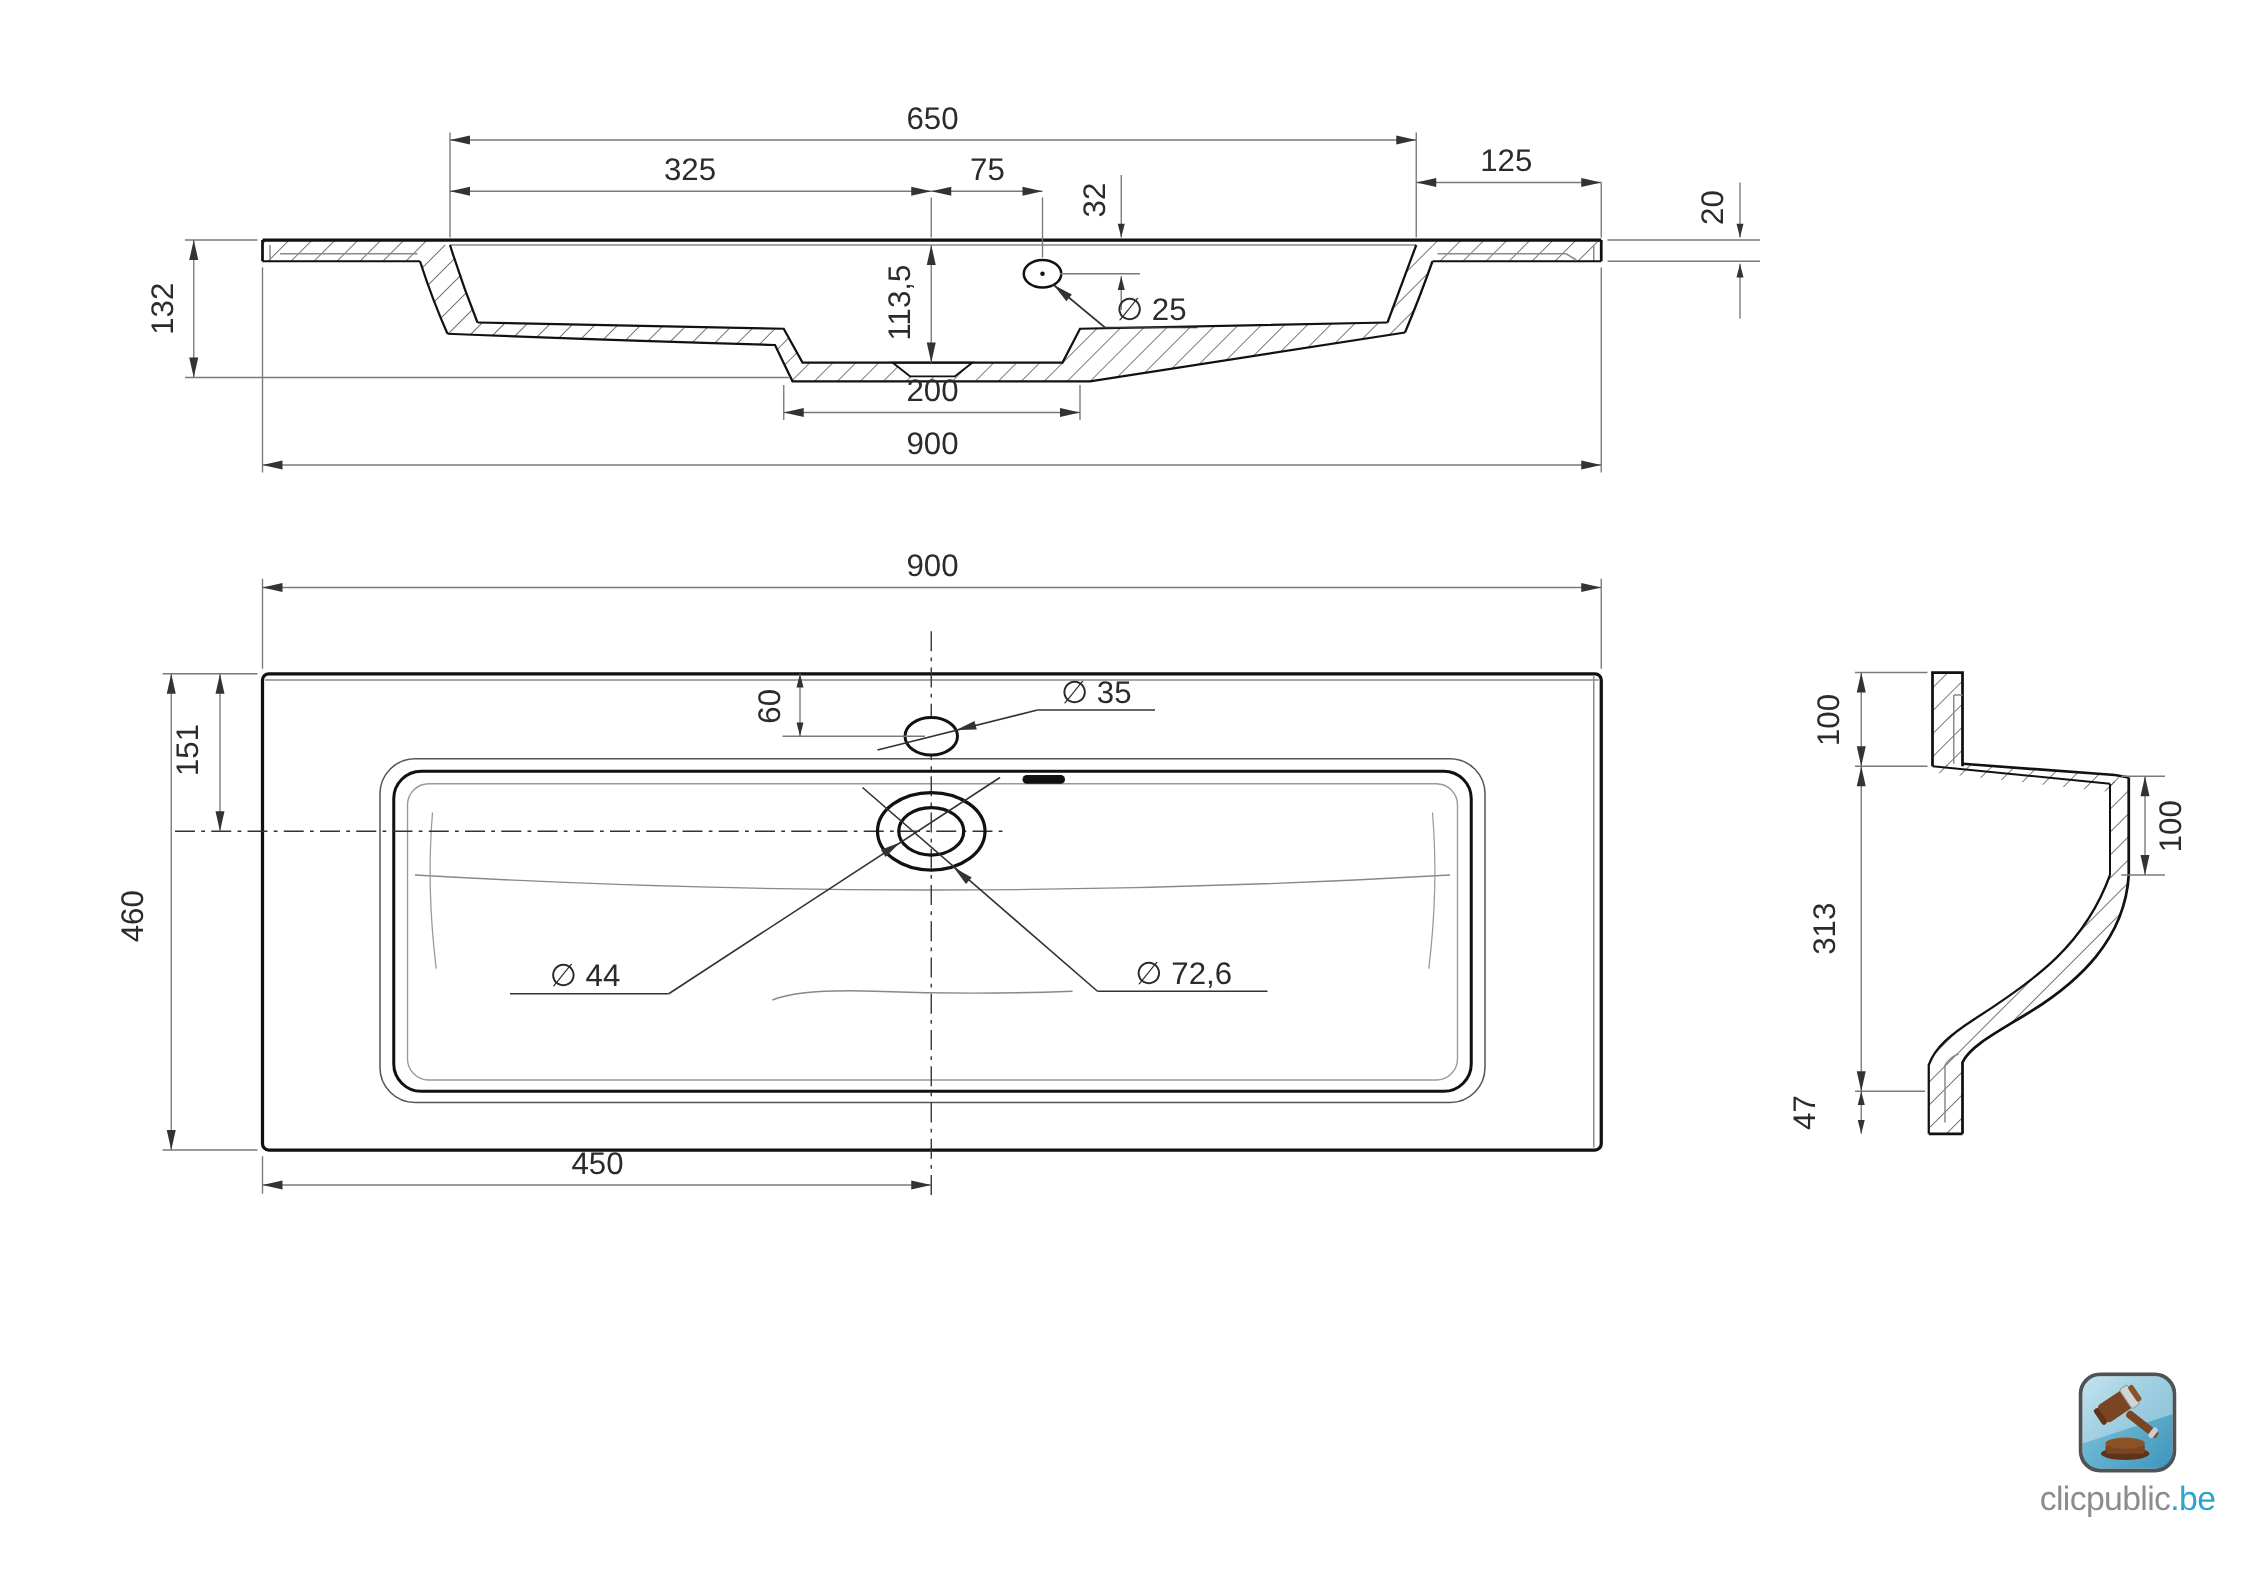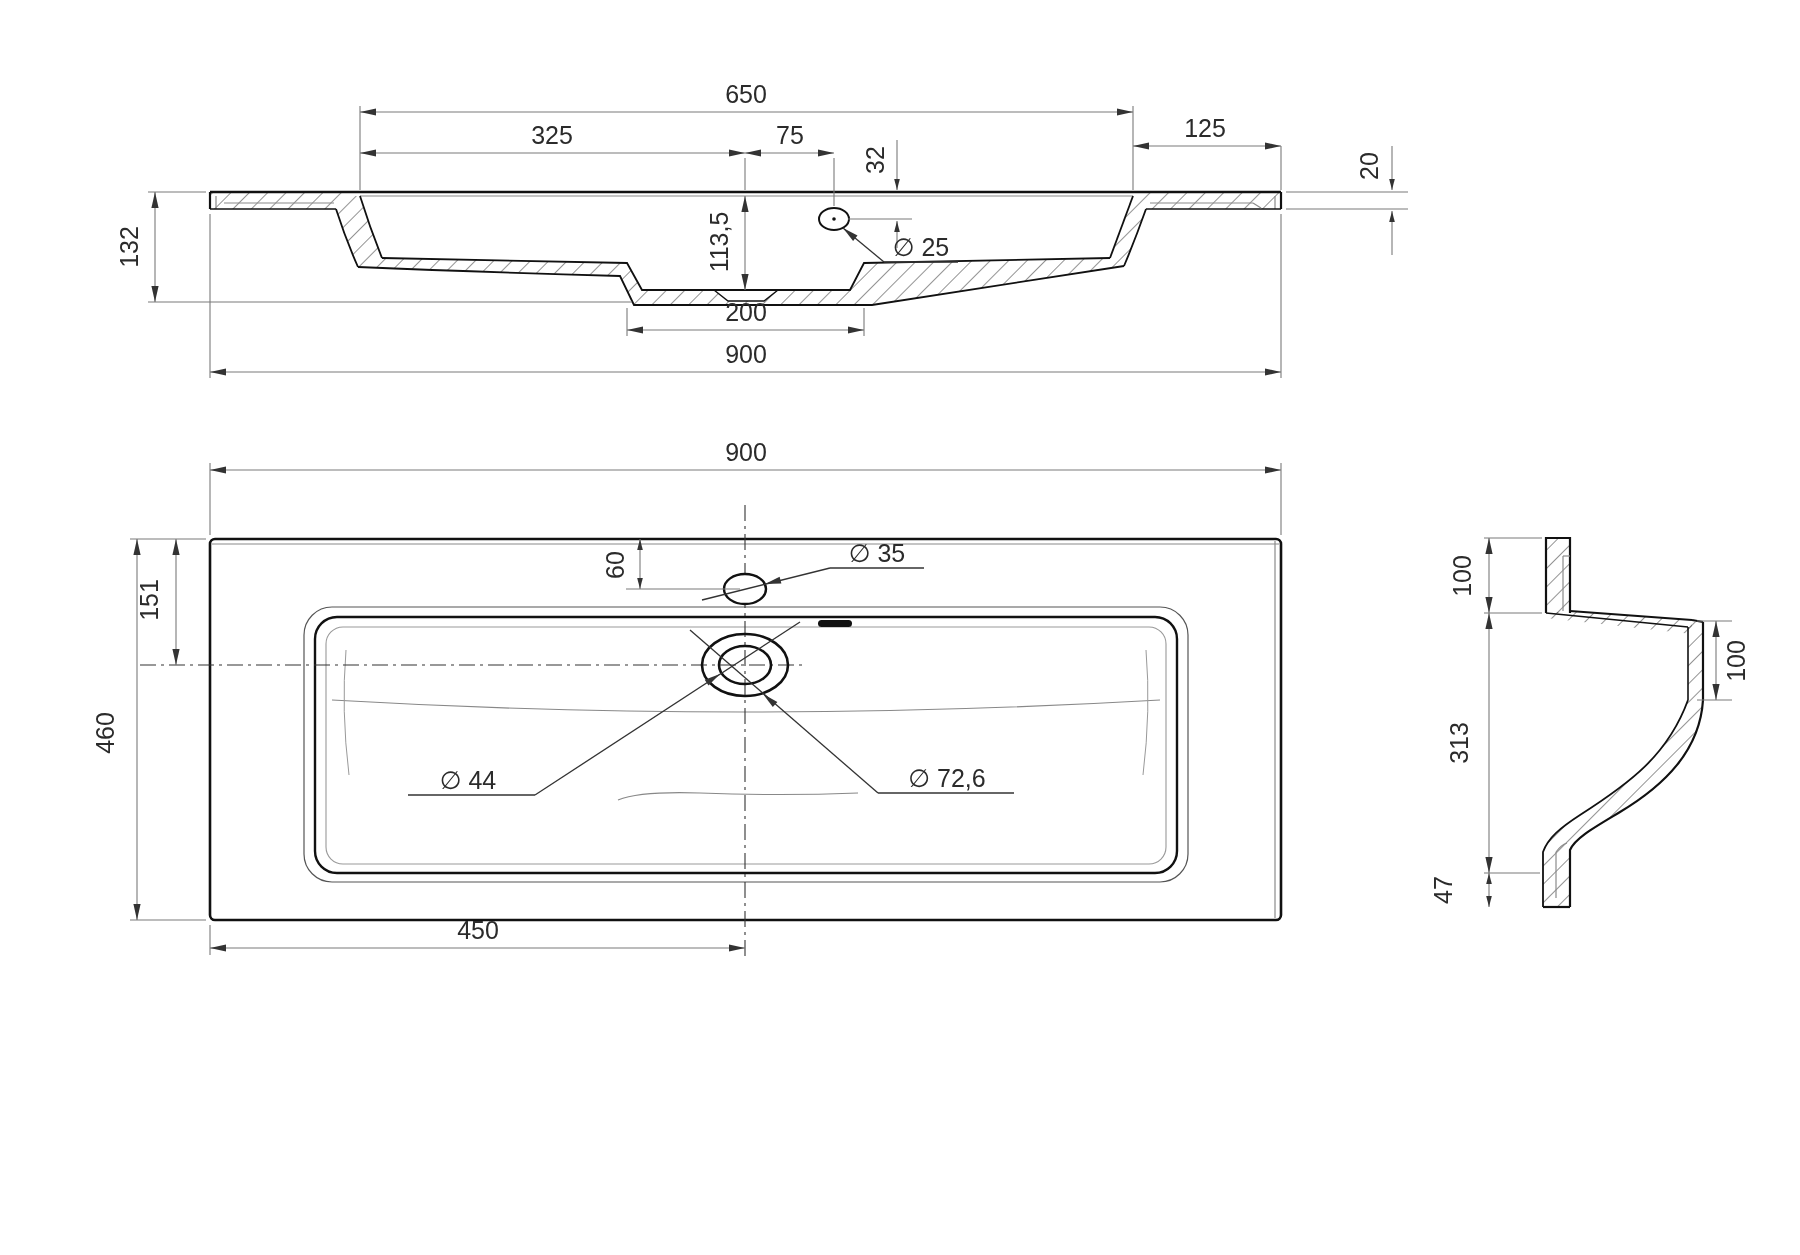--- a/index.html
+++ b/index.html
@@ -218,13 +218,37 @@
     <text transform="rotate(-90 1452 890)" x="1452" y="890" text-anchor="middle">47</text>
 
     <line x1="1697" y1="621" x2="1732" y2="621" stroke="#7a7a7a" stroke-width="1.1"></line>
     <line x1="1697" y1="700" x2="1732" y2="700" stroke="#7a7a7a" stroke-width="1.1"></line>
     <line x1="1716" y1="621" x2="1716" y2="700" stroke="#7a7a7a" stroke-width="1.1" marker-start="url(#ai)" marker-end="url(#ai)"></line>
     <text transform="rotate(-90 1745 661)" x="1745" y="661" text-anchor="middle">100</text>
   </g>
 </svg>
 
 
+<div class="logo">
+  <div class="logo-icon">
+    <div class="gloss"></div>
+    <svg width="72" height="74" viewBox="0 0 78 78" style="position:absolute;left:0;top:0;">
+
+      <ellipse cx="37" cy="66" rx="21" ry="5.5" fill="#5f3318"></ellipse>
+      <rect x="20" y="57" width="34" height="9" rx="3" fill="#7b4423"></rect>
+      <ellipse cx="37" cy="57" rx="17" ry="5" fill="#8a5226"></ellipse>
+
+      <g transform="rotate(38 40 32)">
+        <rect x="38" y="28" width="33" height="7" rx="3" fill="#7b4423"></rect>
+        <rect x="64" y="26.5" width="5" height="10" rx="2" fill="#c9ced1"></rect>
+      </g>
+
+      <g transform="translate(30 24) rotate(-34)">
+        <rect x="-16" y="-9" width="30" height="18" rx="4" fill="#7b4423"></rect>
+        <rect x="-20" y="-8" width="5" height="16" rx="2" fill="#5f3318"></rect>
+        <rect x="9" y="-10" width="8" height="20" rx="2" fill="#cfd4d6" stroke="#9aa0a3" stroke-width="1"></rect>
+        <rect x="16" y="-8" width="5" height="16" rx="2" fill="#8a5226"></rect>
+      </g>
+    </svg>
+  </div>
+  <div class="logo-word"><span>clicpublic</span><span class="be">.be</span></div>
 </div>
+</div>
 
 </body></html>

